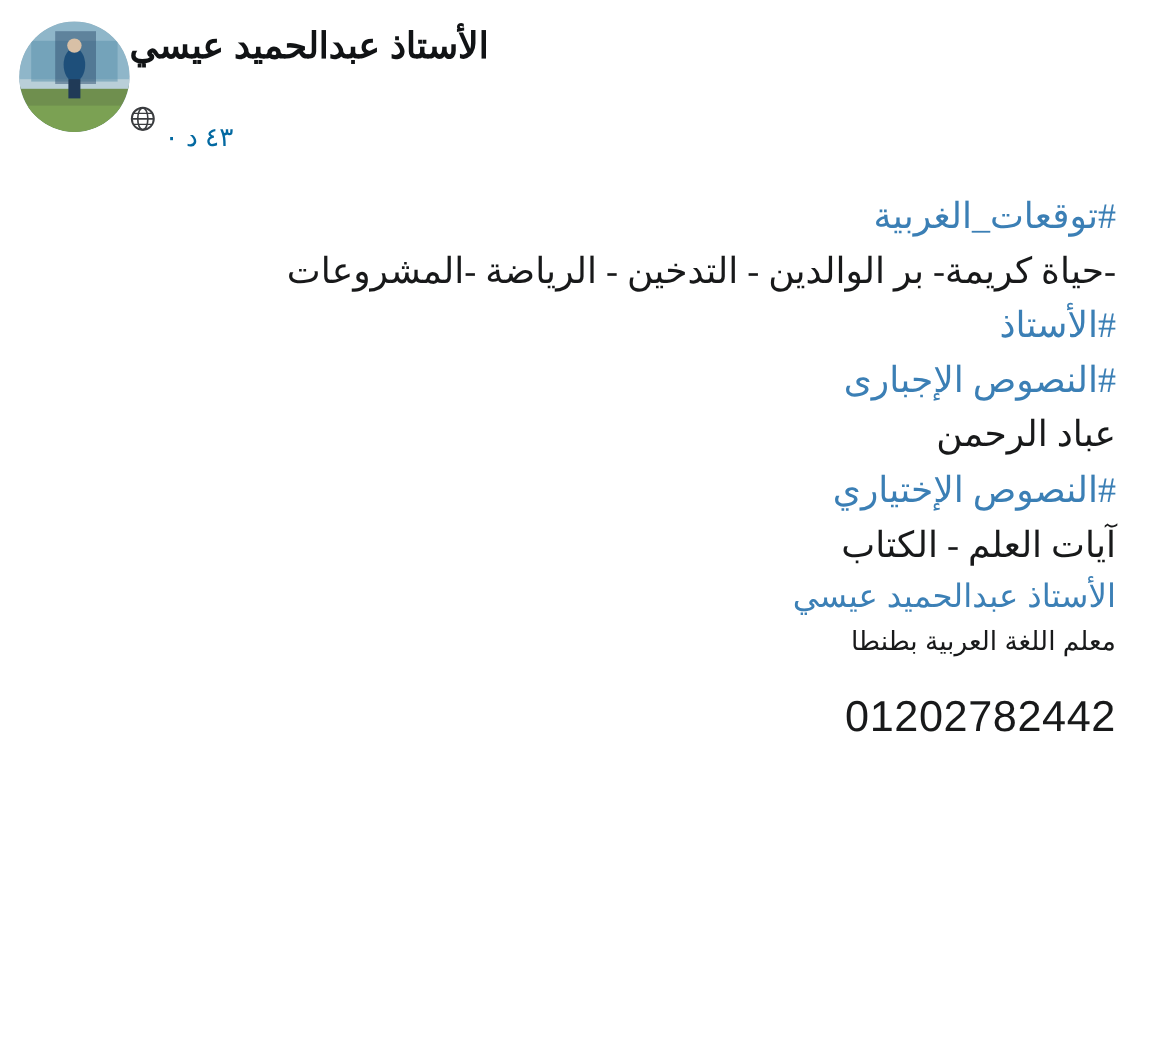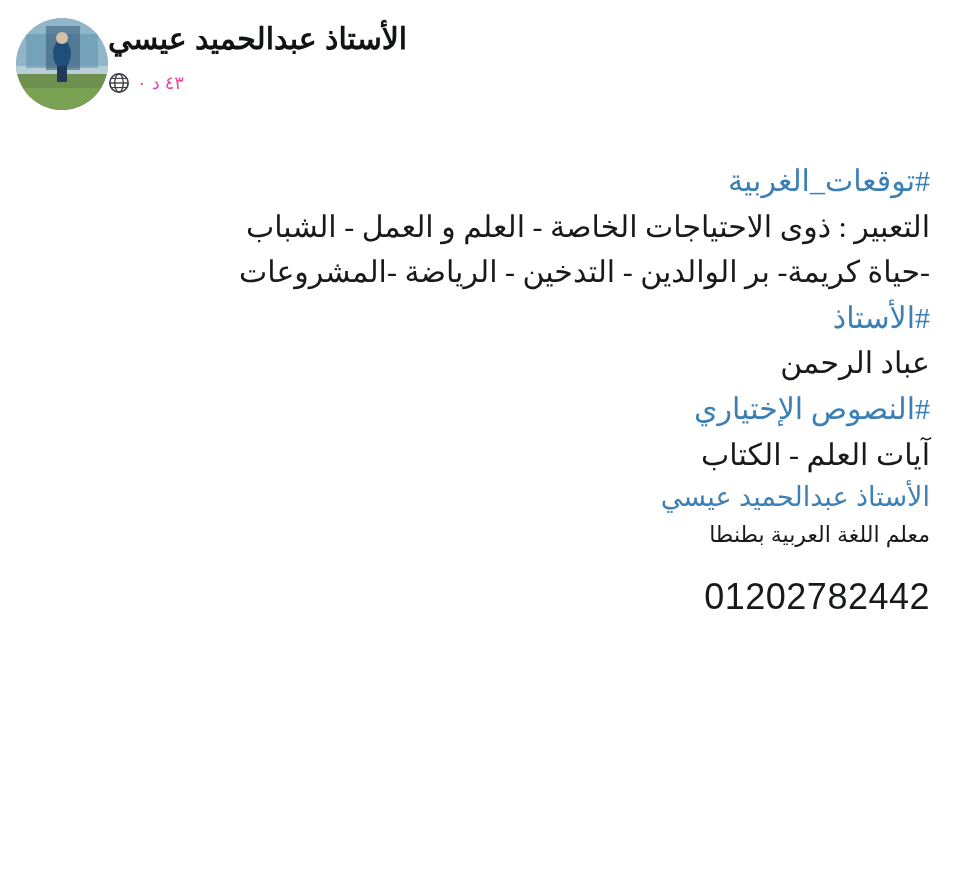--- a/index.html
+++ b/index.html
@@ -60,23 +60,24 @@
   }
   .meta-row {
     display: flex;
     flex-direction: row;
     align-items: center;
     gap: 7px;
     margin-top: 14px;
     direction: rtl;
   }
   .timestamp {
-    font-size: 18px;
-    color: #ec4899;
+    font-size: 22px;
+    color: #0369a1;
     line-height: 1;
+    margin-top: 32px;
   }
   .globe-icon {
     width: 22px;
     height: 22px;
     display: inline-block;
     flex: 0 0 auto;
   }
   .menu-dots {
     position: absolute;
     top: 26px;
@@ -176,23 +177,23 @@
           <circle cx="46" cy="20" r="6" fill="#d8c0a6"></circle>
           <rect x="41" y="48" width="10" height="16" fill="#203a57"></rect>
           <rect x="0" y="70" width="92" height="22" fill="#7ba153"></rect>
         </g>
       </svg>
     </div>
   </div>
 
   <div class="post-body">
     <div class="line hashtag">#توقعات_الغربية</div>
-    <div class="line">التعبير : ذوى الاحتياجات الخاصة - العلم و العمل - الشباب</div>
     <div class="line">-حياة كريمة- بر الوالدين - التدخين - الرياضة -المشروعات</div>
     <div class="line hashtag">#الأستاذ</div>
+    <div class="line hashtag">#النصوص الإجبارى</div>
     <div class="line">عباد الرحمن</div>
     <div class="line hashtag">#النصوص الإختياري</div>
     <div class="line">آيات العلم - الكتاب</div>
     <div class="line credit">الأستاذ عبدالحميد عيسي</div>
     <div class="line sans">معلم اللغة العربية بطنطا</div>
     <div class="line phone">01202782442</div>
   </div>
 
 </div>
 

